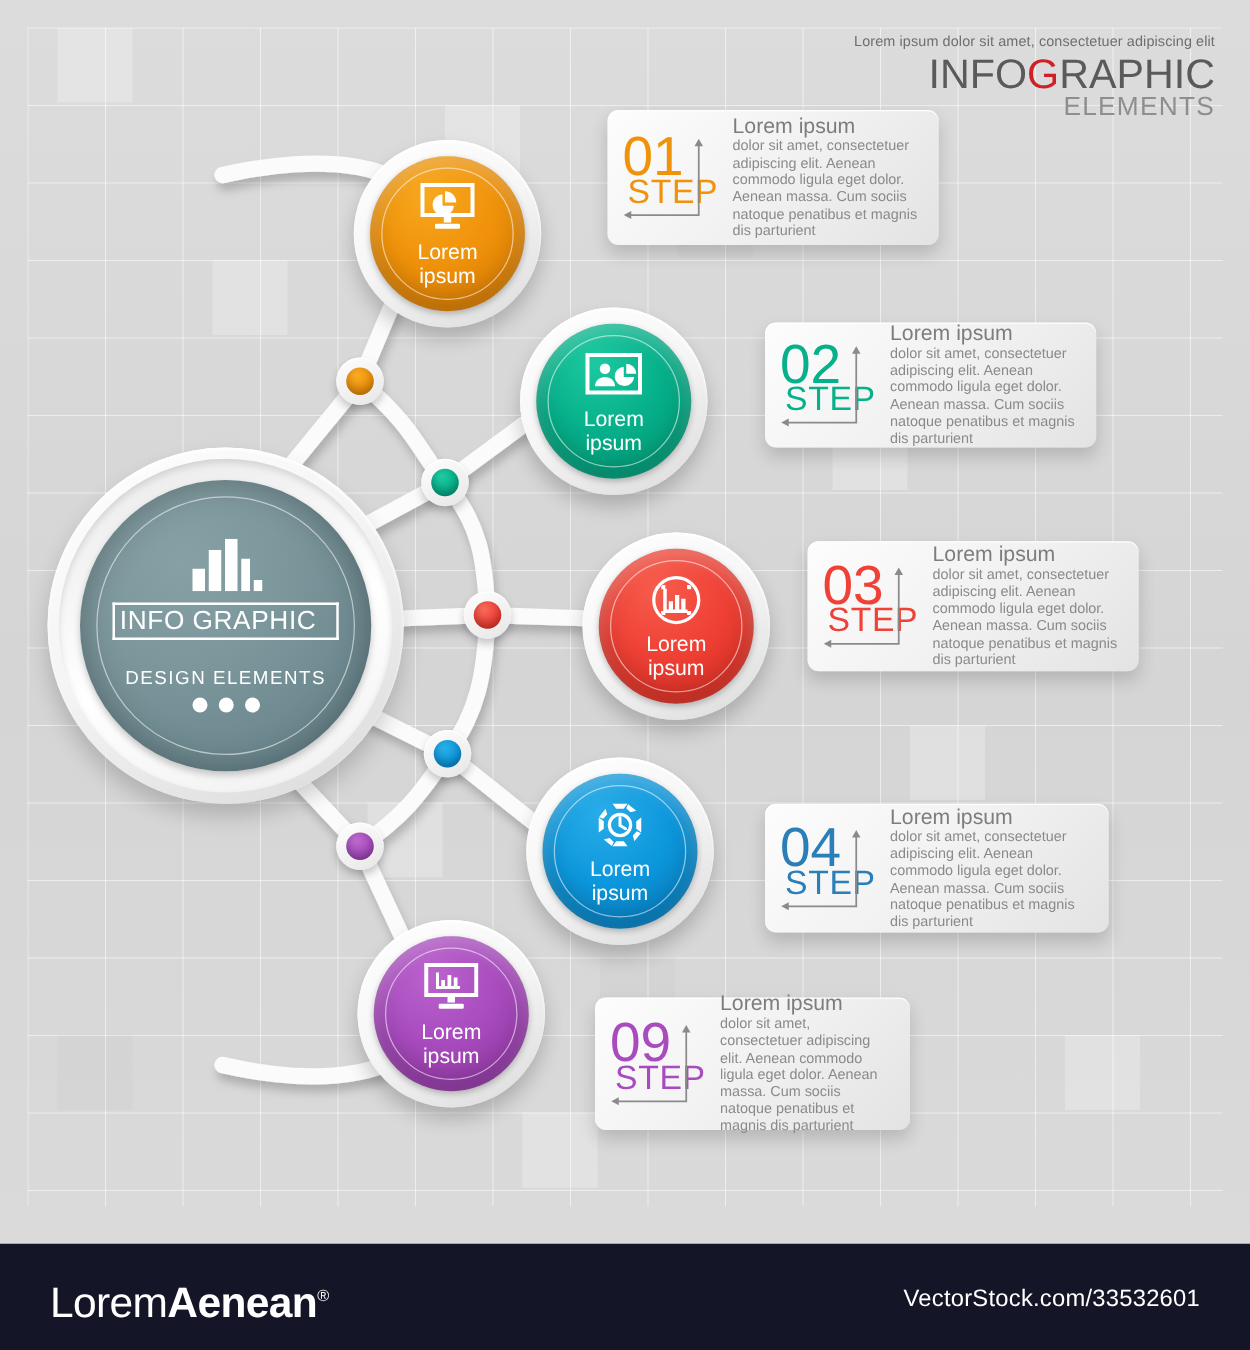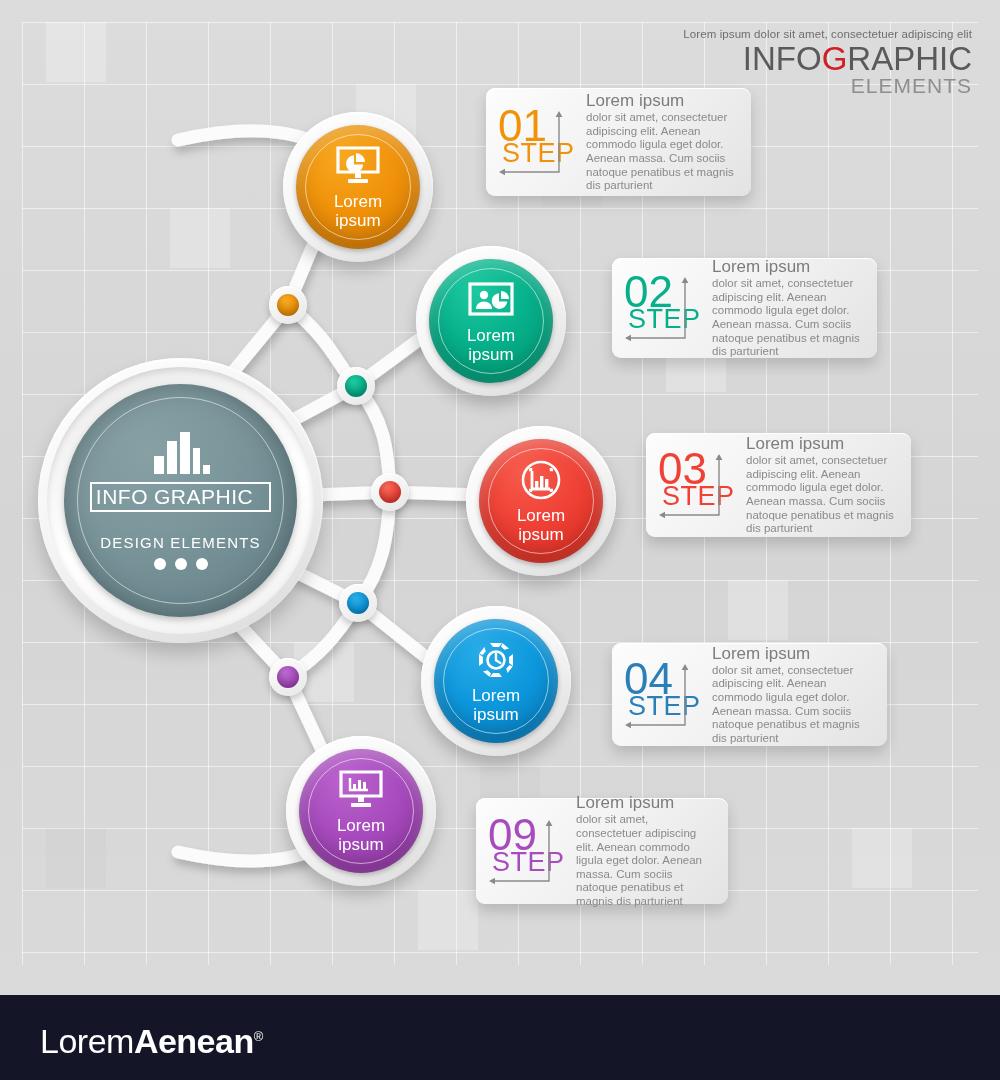--- a/index.html
+++ b/index.html
@@ -443,13 +443,14 @@
   <div id="header">
     <div class="kicker">Lorem ipsum dolor sit amet, consectetuer adipiscing elit</div>
     <div class="big"><span>INFO</span><span class="g">G</span><span>RAPHIC</span></div>
     <div class="small">ELEMENTS</div>
   </div>
 
 </div>
 
 <div id="footer">
   <div id="vslogo"><span>Lorem</span><span class="b">Aenean</span><sup>®</sup></div>
+  <div id="vsurl">VectorStock.com/33532601</div>
 </div>
 
 </body></html>

